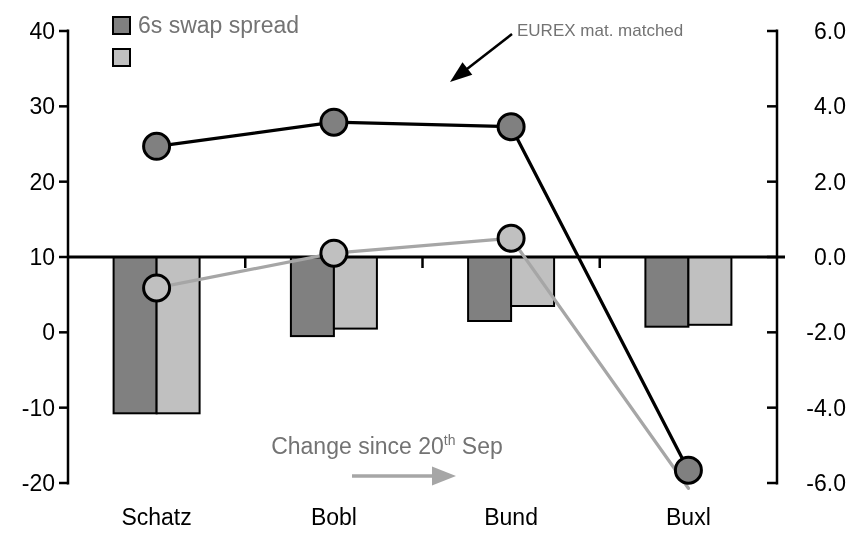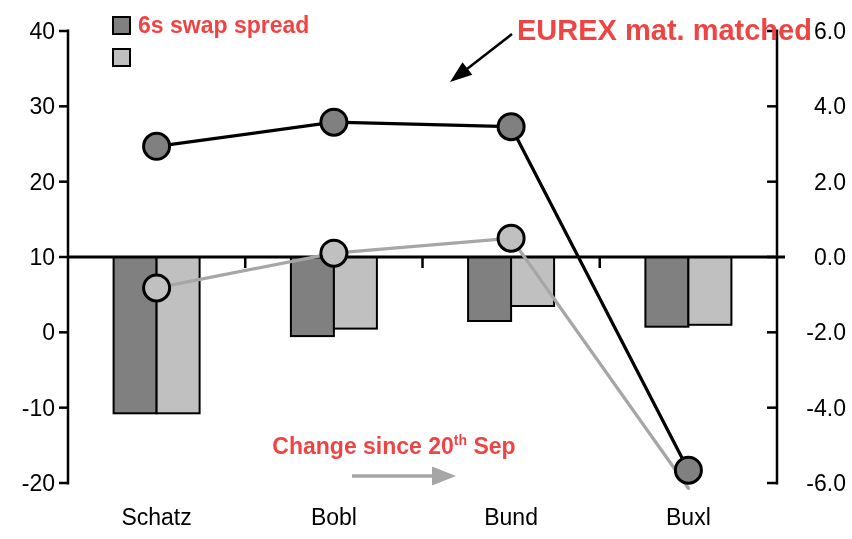--- a/index.html
+++ b/index.html
@@ -2,37 +2,37 @@
 <html><head>
 <meta charset="utf-8">
 <style>
   html, body { margin: 0; padding: 0; background: #ffffff; }
   .chart-root {
     position: relative;
     width: 852px;
     height: 538px;
     background: #ffffff;
     font-family: "Liberation Sans", sans-serif;
-    color: #ef4444;
+    color: #737373;
     overflow: hidden;
   }
   svg { position: absolute; left: 0; top: 0; }
-  .overlay { position: absolute; font-weight: bold; }
+  .overlay { position: absolute; }
   .legend { left: 112px; top: 12px; }
   .legend-row { display: flex; align-items: center; margin-bottom: 9px; }
   .swatch {
     width: 19px; height: 19px;
     border: 2px solid #000;
     box-sizing: border-box;
     flex: 0 0 auto;
   }
   .legend-label { margin-left: 7px; font-size: 23px; line-height: 27px; white-space: nowrap; }
-  .curve-note { left: 517px; top: 16px; font-size: 29px; line-height: 29px; white-space: nowrap; }
+  .curve-note { left: 517px; top: 16px; font-size: 17px; line-height: 29px; white-space: nowrap; }
   .change-note {
-    left: 268px; top: 433px; width: 252px;
+    left: 261px; top: 433px; width: 252px;
     text-align: center; font-size: 23px; white-space: nowrap;
   }
   .change-note sup { font-size: 14px; vertical-align: super; line-height: 0; }
 </style>
 </head>
 <body>
 
 <div class="chart-root">
 
   <svg id="plot" width="852" height="539">

